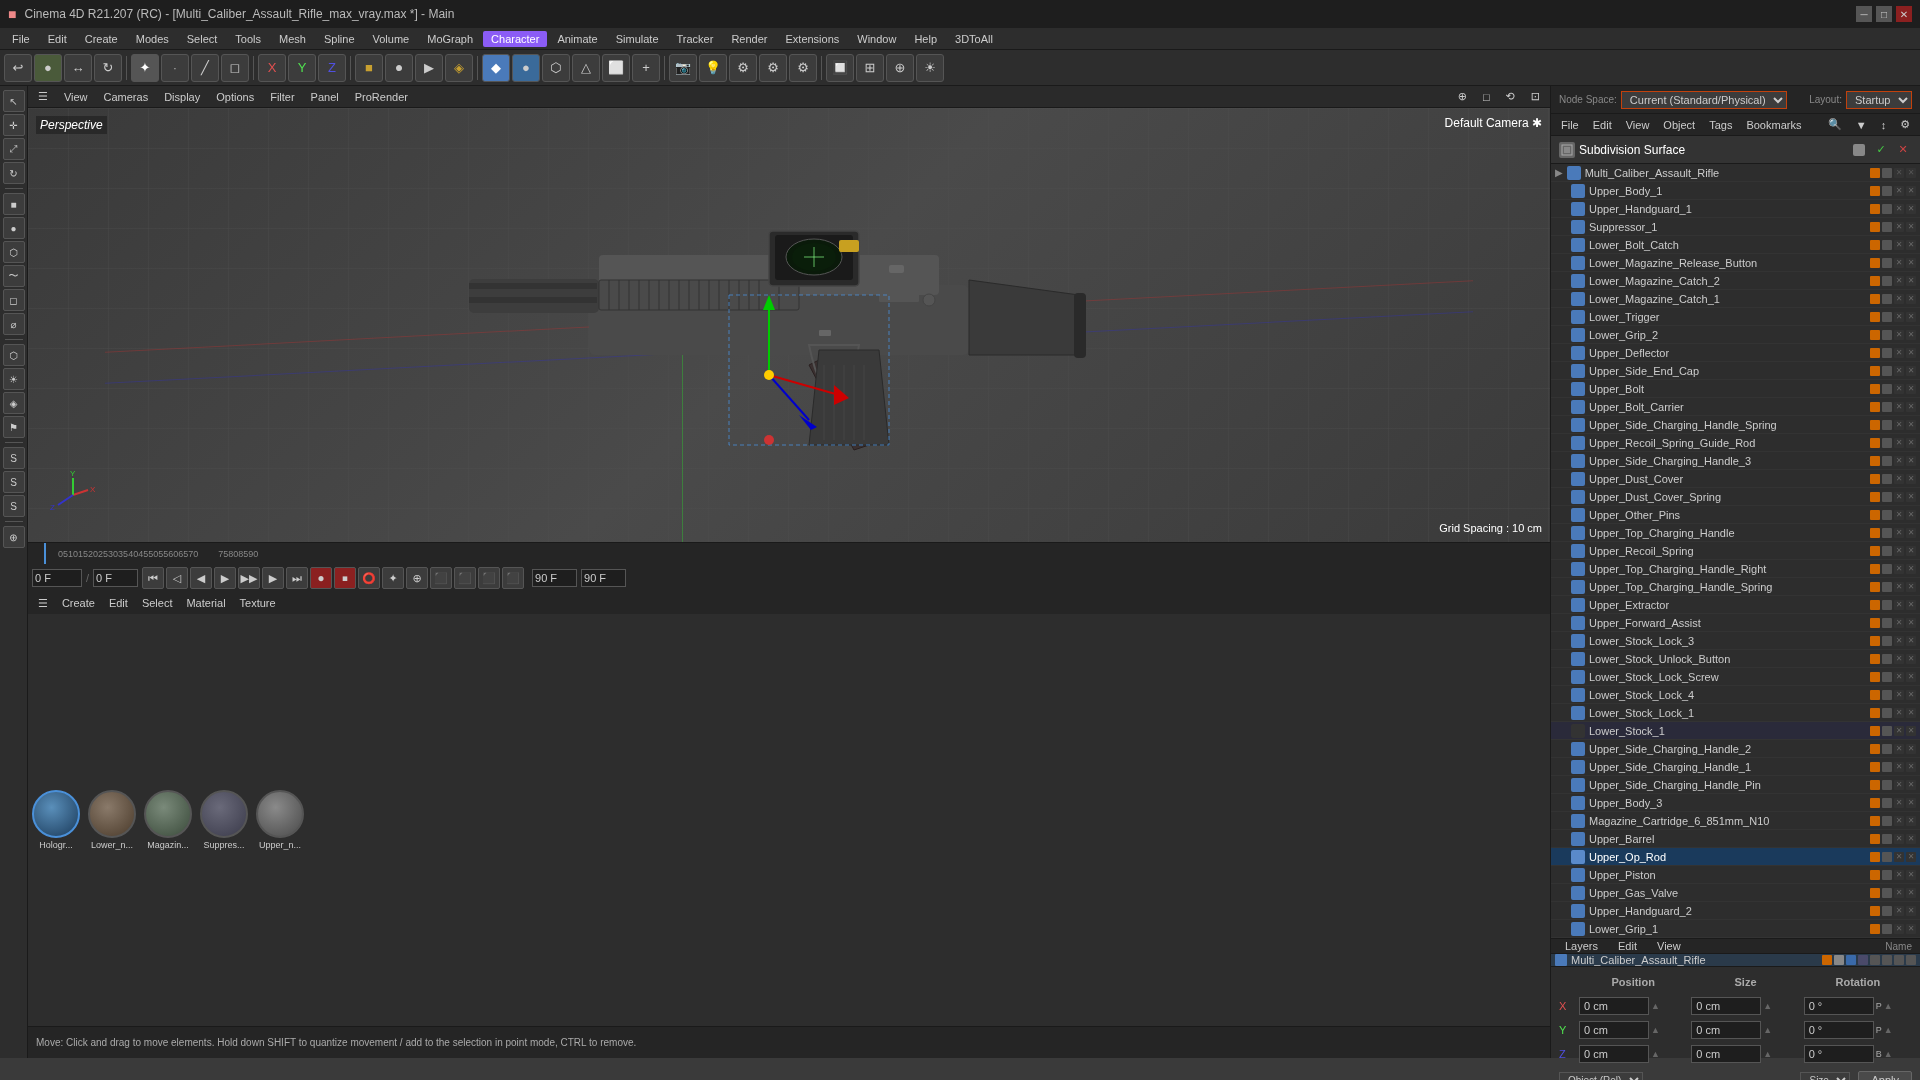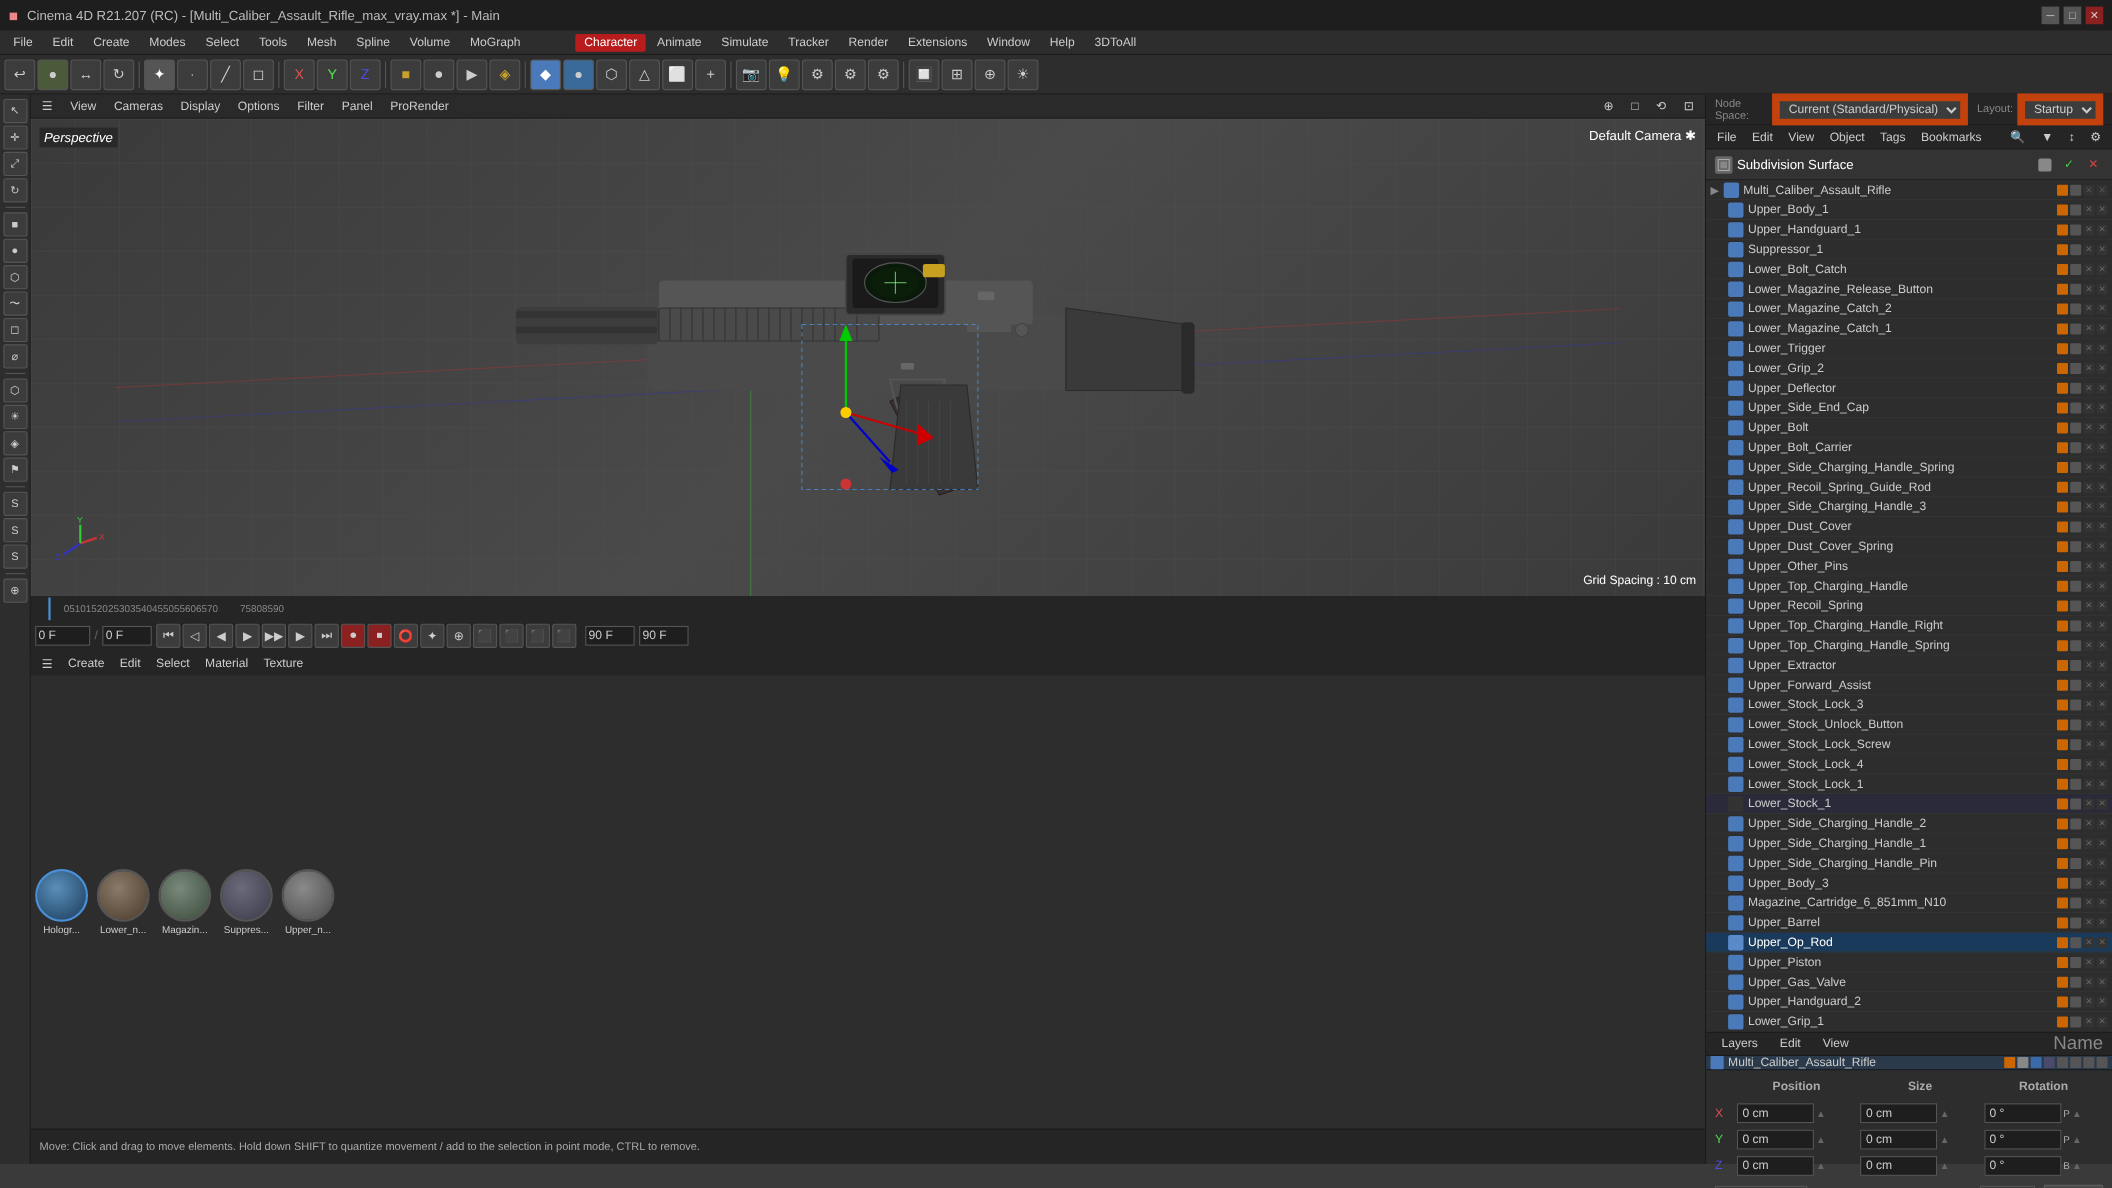--- a/index.html
+++ b/index.html
@@ -6,21 +6,21 @@
     body { width: 1920px; height: 1080px; background: #3a3a3a; font-family: Arial, sans-serif; font-size: 11px; color: #ccc; overflow: hidden; }
 
     
     #titlebar { height: 28px; background: #1e1e1e; display: flex; align-items: center; padding: 0 8px; color: #bbb; font-size: 12px; justify-content: space-between; }
     #titlebar .win-controls { display: flex; gap: 4px; }
     #titlebar .win-btn { width: 16px; height: 16px; background: #555; border: none; cursor: pointer; color: #ccc; font-size: 10px; display: flex; align-items: center; justify-content: center; }
 
     
     #menubar { height: 22px; background: #2d2d2d; display: flex; align-items: center; padding: 0 4px; gap: 2px; border-bottom: 1px solid #1a1a1a; }
     .menu-item { padding: 2px 8px; color: #ccc; cursor: pointer; font-size: 11px; border-radius: 2px; }
-    .menu-item.active { background: #b91c1c; color: #fff; margin-left: 40px; }
+    .menu-item.active { background: #8b5cf6; color: #fff; }
 
     
     #toolbar { height: 36px; background: #2d2d2d; display: flex; align-items: center; padding: 0 4px; gap: 2px; border-bottom: 1px solid #1a1a1a; }
     .tb-btn { width: 28px; height: 28px; background: #3c3c3c; border: 1px solid #555; border-radius: 3px; cursor: pointer; display: flex; align-items: center; justify-content: center; color: #ccc; font-size: 13px; }
     .tb-separator { width: 1px; height: 24px; background: #555; margin: 0 2px; }
 
     
     #main-layout { display: flex; height: calc(1080px - 28px - 22px - 36px - 22px); }
 
     
@@ -101,21 +101,21 @@
     
     #obj-list::-webkit-scrollbar { width: 8px; }
     #obj-list::-webkit-scrollbar-track { background: #252525; }
     #obj-list::-webkit-scrollbar-thumb { background: #555; border-radius: 4px; }
 
     
     .weapon-container { position: absolute; top: 50%; left: 50%; transform: translate(-50%, -50%); width: 700px; height: 380px; }
     .weapon-svg { width: 100%; height: 100%; }
 
     
-    .node-dropdown { background: #3c3c3c; border: 7px solid #c2410c; color: #ccc; font-size: 11px; padding: 1px 4px; cursor: pointer; }
+    .node-dropdown { background: #3c3c3c; border: 1px solid #c2410c; color: #ccc; font-size: 11px; padding: 1px 4px; cursor: pointer; }
 
     .mat-preview-holographic { background: radial-gradient(circle at 40% 35%, #5a8fba, #1a3a5a); }
     .mat-preview-lower { background: radial-gradient(circle at 40% 35%, #8a7a6a, #4a3a2a); }
     .mat-preview-magazine { background: radial-gradient(circle at 40% 35%, #7a8a7a, #3a4a3a); }
     .mat-preview-suppress { background: radial-gradient(circle at 40% 35%, #6a6a7a, #3a3a4a); }
     .mat-preview-upper { background: radial-gradient(circle at 40% 35%, #8a8a8a, #4a4a4a); }
   </style>
 </head>
 <body>
 
@@ -982,21 +982,21 @@
 
     </div>
 
     <div id="props-panel">
 
       <div id="props-toolbar">
         <span class="vp-btn">Layers</span>
         <span class="vp-btn">Edit</span>
         <span class="vp-btn">View</span>
         <span style="flex:1;"></span>
-        <span style="color:#888;font-size:17px;">Name</span>
+        <span style="color:#888;font-size:10px;">Name</span>
       </div>
 
       <div style="height:22px;background:#2a3a4a;display:flex;align-items:center;padding:0 4px;gap:4px;border-bottom:1px solid #1a1a1a;">
         <div style="width:12px;height:12px;background:#4a7aba;border-radius:1px;flex-shrink:0;"></div>
         <span style="font-size:11px;color:#ccc;">Multi_Caliber_Assault_Rifle</span>
         <span style="flex:1;"></span>
 
         <div style="display:flex;gap:2px;">
           <div style="width:10px;height:10px;background:#cc6600;border-radius:1px;"></div>
           <div style="width:10px;height:10px;background:#888;border-radius:1px;"></div>

